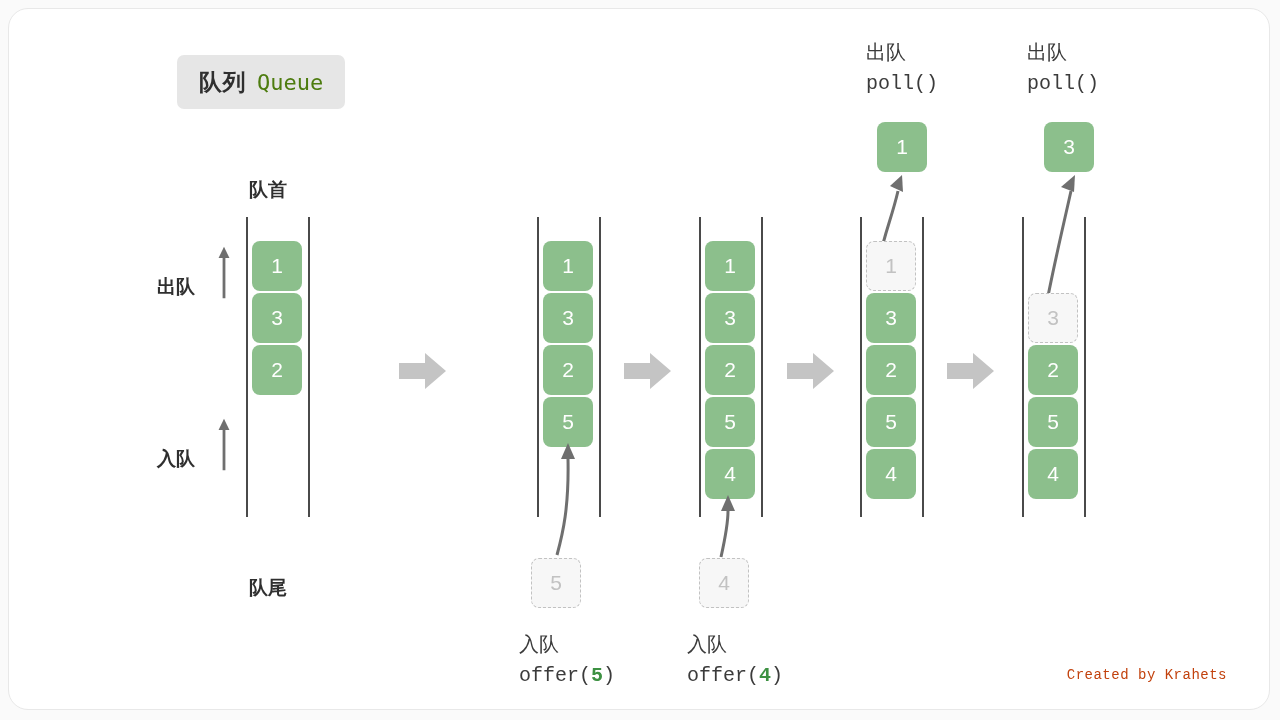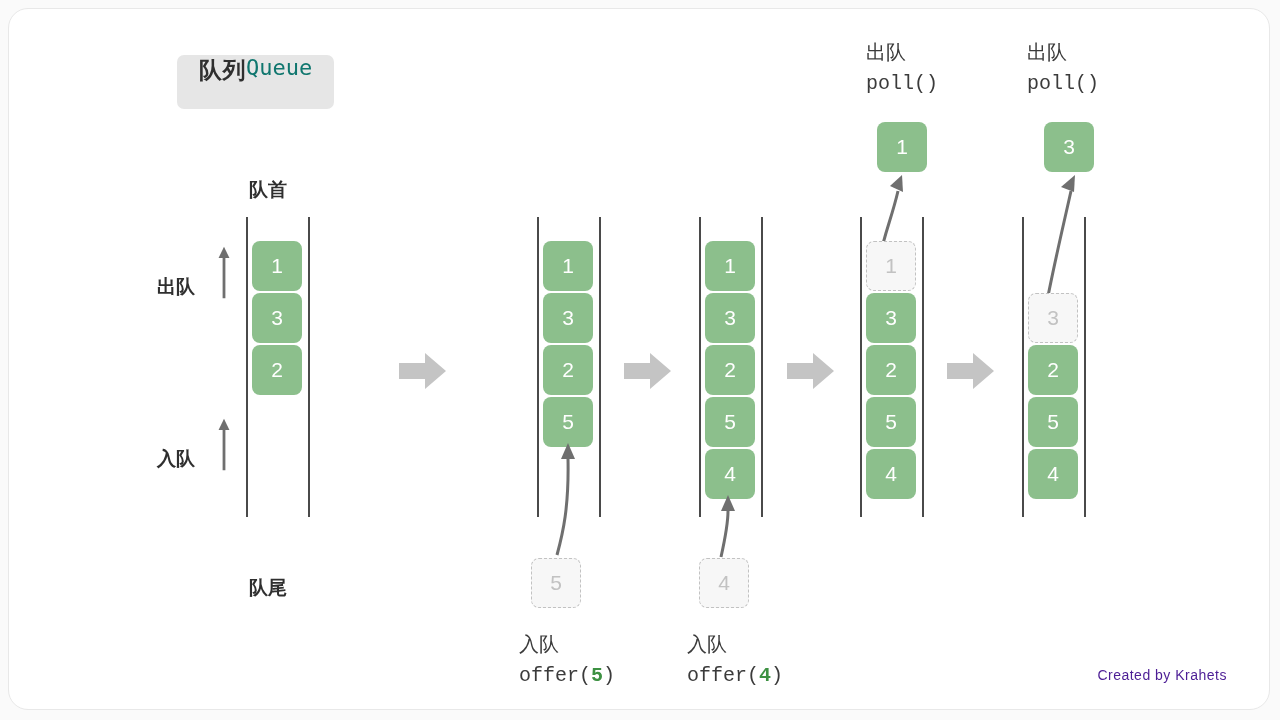--- a/index.html
+++ b/index.html
@@ -33,32 +33,34 @@
   
   .title-badge {
     position: absolute;
     left: 168px;
     top: 46px;
     height: 54px;
     padding: 0 22px;
     background: #e6e6e6;
     border-radius: 7px;
     display: flex;
+    align-items: center;
+    gap: 11px;
     white-space: nowrap;
   }
   .title-cn {
     font-size: 23px;
     font-weight: bold;
     color: #2f2f2f;
     letter-spacing: 0.5px;
   }
   .title-en {
     font-family: "DejaVu Sans Mono", "Liberation Mono", monospace;
     font-size: 22px;
-    color: #0f766e;
+    color: #4d7c0f;
   }
 
   
   .lbl-bold {
     position: absolute;
     font-size: 19px;
     font-weight: bold;
     color: #2f2f2f;
     white-space: nowrap;
   }
@@ -128,23 +130,23 @@
   .carrow {
     position: absolute;
     overflow: visible;
   }
 
   
   .credit {
     position: absolute;
     right: 42px;
     bottom: 26px;
-    font-family: Liberation Sans, sans-serif;
+    font-family: Liberation Mono, monospace;
     font-size: 14px;
-    color: #4c1d95;
+    color: #c2410c;
     letter-spacing: 0.5px;
     white-space: nowrap;
   }
 </style>
 </head>
 <body>
 
 <div id="stage">
   <div class="card">
 

